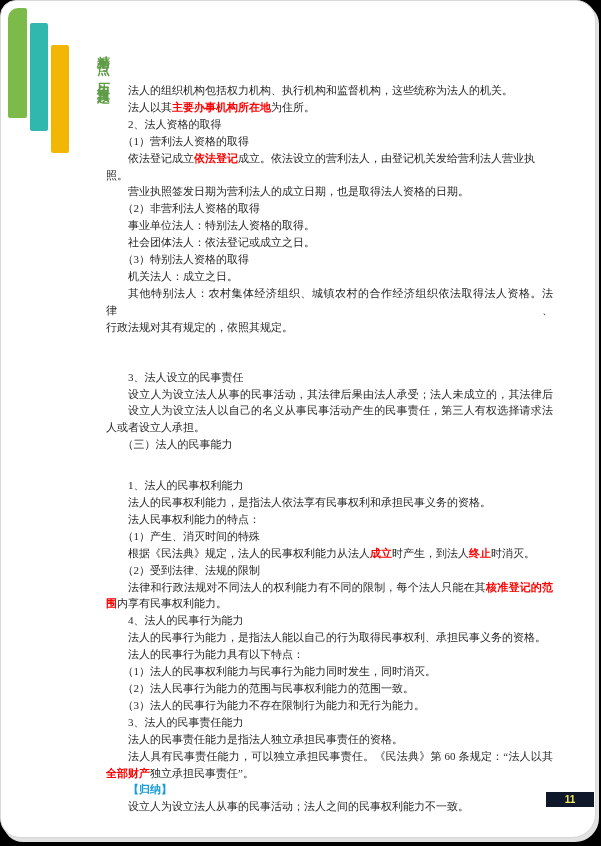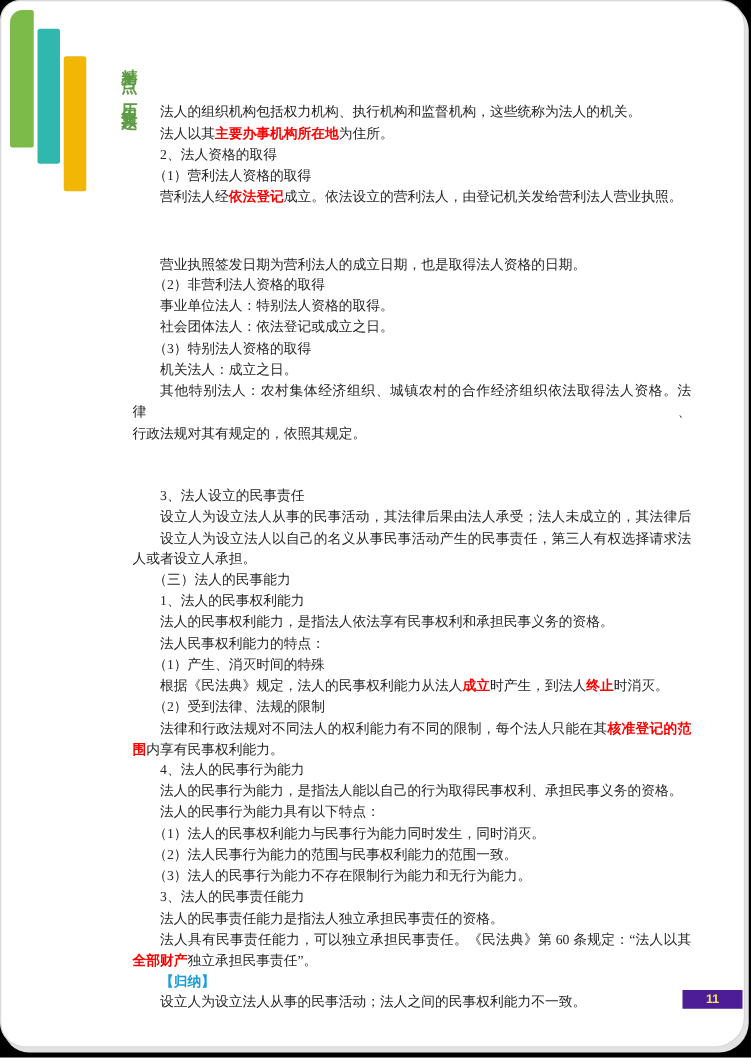--- a/index.html
+++ b/index.html
@@ -53,35 +53,35 @@
   <div class="bar bar-green" style="background: rgb(124, 187, 74);"></div>
   <div class="bar bar-teal" style="background: rgb(48, 183, 174);"></div>
   <div class="bar bar-yellow" style="background: rgb(242, 183, 5);"></div>
   <div class="vlabel" style="color: rgb(94, 155, 69);">精考点+历年真题</div>
 
   <div class="content" style="color: rgb(38, 38, 38);">
       <div class="line" style="text-indent: 2em;"><span>法人的组织机构包括权力机构、执行机构和监督机构，这些统称为法人的机关。</span></div>
       <div class="line" style="text-indent: 2em;"><span>法人以其</span><span class="seg-r">主要办事机构所在地</span><span>为住所。</span></div>
       <div class="line" style="text-indent: 2em;"><span>2、法人资格的取得</span></div>
       <div class="line" style="text-indent: 1.5em;"><span>（1）营利法人资格的取得</span></div>
-      <div class="line" style="text-indent: 2em;"><span>营利法人经</span><span class="seg-r">依法登记</span><span>成立。依法设立的营利法人，由登记机关发给营利法人营业执照。</span></div>
-      <div class="line" style="text-indent: 2em; margin-top: 37px;"><span>营业执照签发日期为营利法人的成立日期，也是取得法人资格的日期。</span></div>
+      <div class="line" style="text-indent: 2em;"><span>依法登记成立</span><span class="seg-r">依法登记</span><span>成立。依法设立的营利法人，由登记机关发给营利法人营业执照。</span></div>
+      <div class="line" style="text-indent: 2em;"><span>营业执照签发日期为营利法人的成立日期，也是取得法人资格的日期。</span></div>
       <div class="line" style="text-indent: 1.5em;"><span>（2）非营利法人资格的取得</span></div>
       <div class="line" style="text-indent: 2em;"><span>事业单位法人：特别法人资格的取得。</span></div>
       <div class="line" style="text-indent: 2em;"><span>社会团体法人：依法登记或成立之日。</span></div>
       <div class="line" style="text-indent: 1.5em;"><span>（3）特别法人资格的取得</span></div>
       <div class="line" style="text-indent: 2em;"><span>机关法人：成立之日。</span></div>
       <div class="line fill" style="text-indent: 2em;"><span>其他特别法人：农村集体经济组织、城镇农村的合作经济组织依法取得法人资格。法律、</span></div>
       <div class="line" style="text-indent: 0em;"><span>行政法规对其有规定的，依照其规定。</span></div>
       <div class="line" style="text-indent: 2em; margin-top: 33px;"><span>3、法人设立的民事责任</span></div>
       <div class="line fill" style="text-indent: 2em;"><span>设立人为设立法人从事的民事活动，其法律后果由法人承受；法人未成立的，其法律后</span></div>
       <div class="line fill" style="text-indent: 2em;"><span>设立人为设立法人以自己的名义从事民事活动产生的民事责任，第三人有权选择请求法</span></div>
       <div class="line" style="text-indent: 0em;"><span>人或者设立人承担。</span></div>
       <div class="line" style="text-indent: 1.5em;"><span>（三）法人的民事能力</span></div>
-      <div class="line" style="text-indent: 2em;"><span>1、法人的民事权利能力</span></div>
+      <div class="line" style="text-indent: 2em; margin-top: 24px;"><span>1、法人的民事权利能力</span></div>
       <div class="line" style="text-indent: 2em;"><span>法人的民事权利能力，是指法人依法享有民事权利和承担民事义务的资格。</span></div>
       <div class="line" style="text-indent: 2em;"><span>法人民事权利能力的特点：</span></div>
       <div class="line" style="text-indent: 1.5em;"><span>（1）产生、消灭时间的特殊</span></div>
       <div class="line" style="text-indent: 2em;"><span>根据《民法典》规定，法人的民事权利能力从法人</span><span class="seg-r">成立</span><span>时产生，到法人</span><span class="seg-r">终止</span><span>时消灭。</span></div>
       <div class="line" style="text-indent: 1.5em;"><span>（2）受到法律、法规的限制</span></div>
       <div class="line fill" style="text-indent: 2em;"><span>法律和行政法规对不同法人的权利能力有不同的限制，每个法人只能在其</span><span class="seg-r">核准登记的范</span></div>
       <div class="line" style="text-indent: 0em;"><span class="seg-r">围</span><span>内享有民事权利能力。</span></div>
       <div class="line" style="text-indent: 2em;"><span>4、法人的民事行为能力</span></div>
       <div class="line" style="text-indent: 2em;"><span>法人的民事行为能力，是指法人能以自己的行为取得民事权利、承担民事义务的资格。</span></div>
       <div class="line" style="text-indent: 2em;"><span>法人的民事行为能力具有以下特点：</span></div>
@@ -89,14 +89,14 @@
       <div class="line" style="text-indent: 1.5em;"><span>（2）法人民事行为能力的范围与民事权利能力的范围一致。</span></div>
       <div class="line" style="text-indent: 1.5em;"><span>（3）法人的民事行为能力不存在限制行为能力和无行为能力。</span></div>
       <div class="line" style="text-indent: 2em;"><span>3、法人的民事责任能力</span></div>
       <div class="line" style="text-indent: 2em;"><span>法人的民事责任能力是指法人独立承担民事责任的资格。</span></div>
       <div class="line fill" style="text-indent: 2em;"><span>法人具有民事责任能力，可以独立承担民事责任。《民法典》第 60 条规定：“法人以其</span></div>
       <div class="line" style="text-indent: 0em;"><span class="seg-r">全部财产</span><span>独立承担民事责任”。</span></div>
       <div class="line" style="text-indent: 2em;"><span class="seg-b">【归纳】</span></div>
       <div class="line" style="text-indent: 2em;"><span>设立人为设立法人从事的民事活动；法人之间的民事权利能力不一致。</span></div>
     </div>
 
-  <div class="pagenum" style="background: #4c1d95; color: rgb(239, 233, 94);">11</div>
+  <div class="pagenum" style="background: #0f172a; color: rgb(239, 233, 94);">11</div>
 </div>
 
 </body></html>

